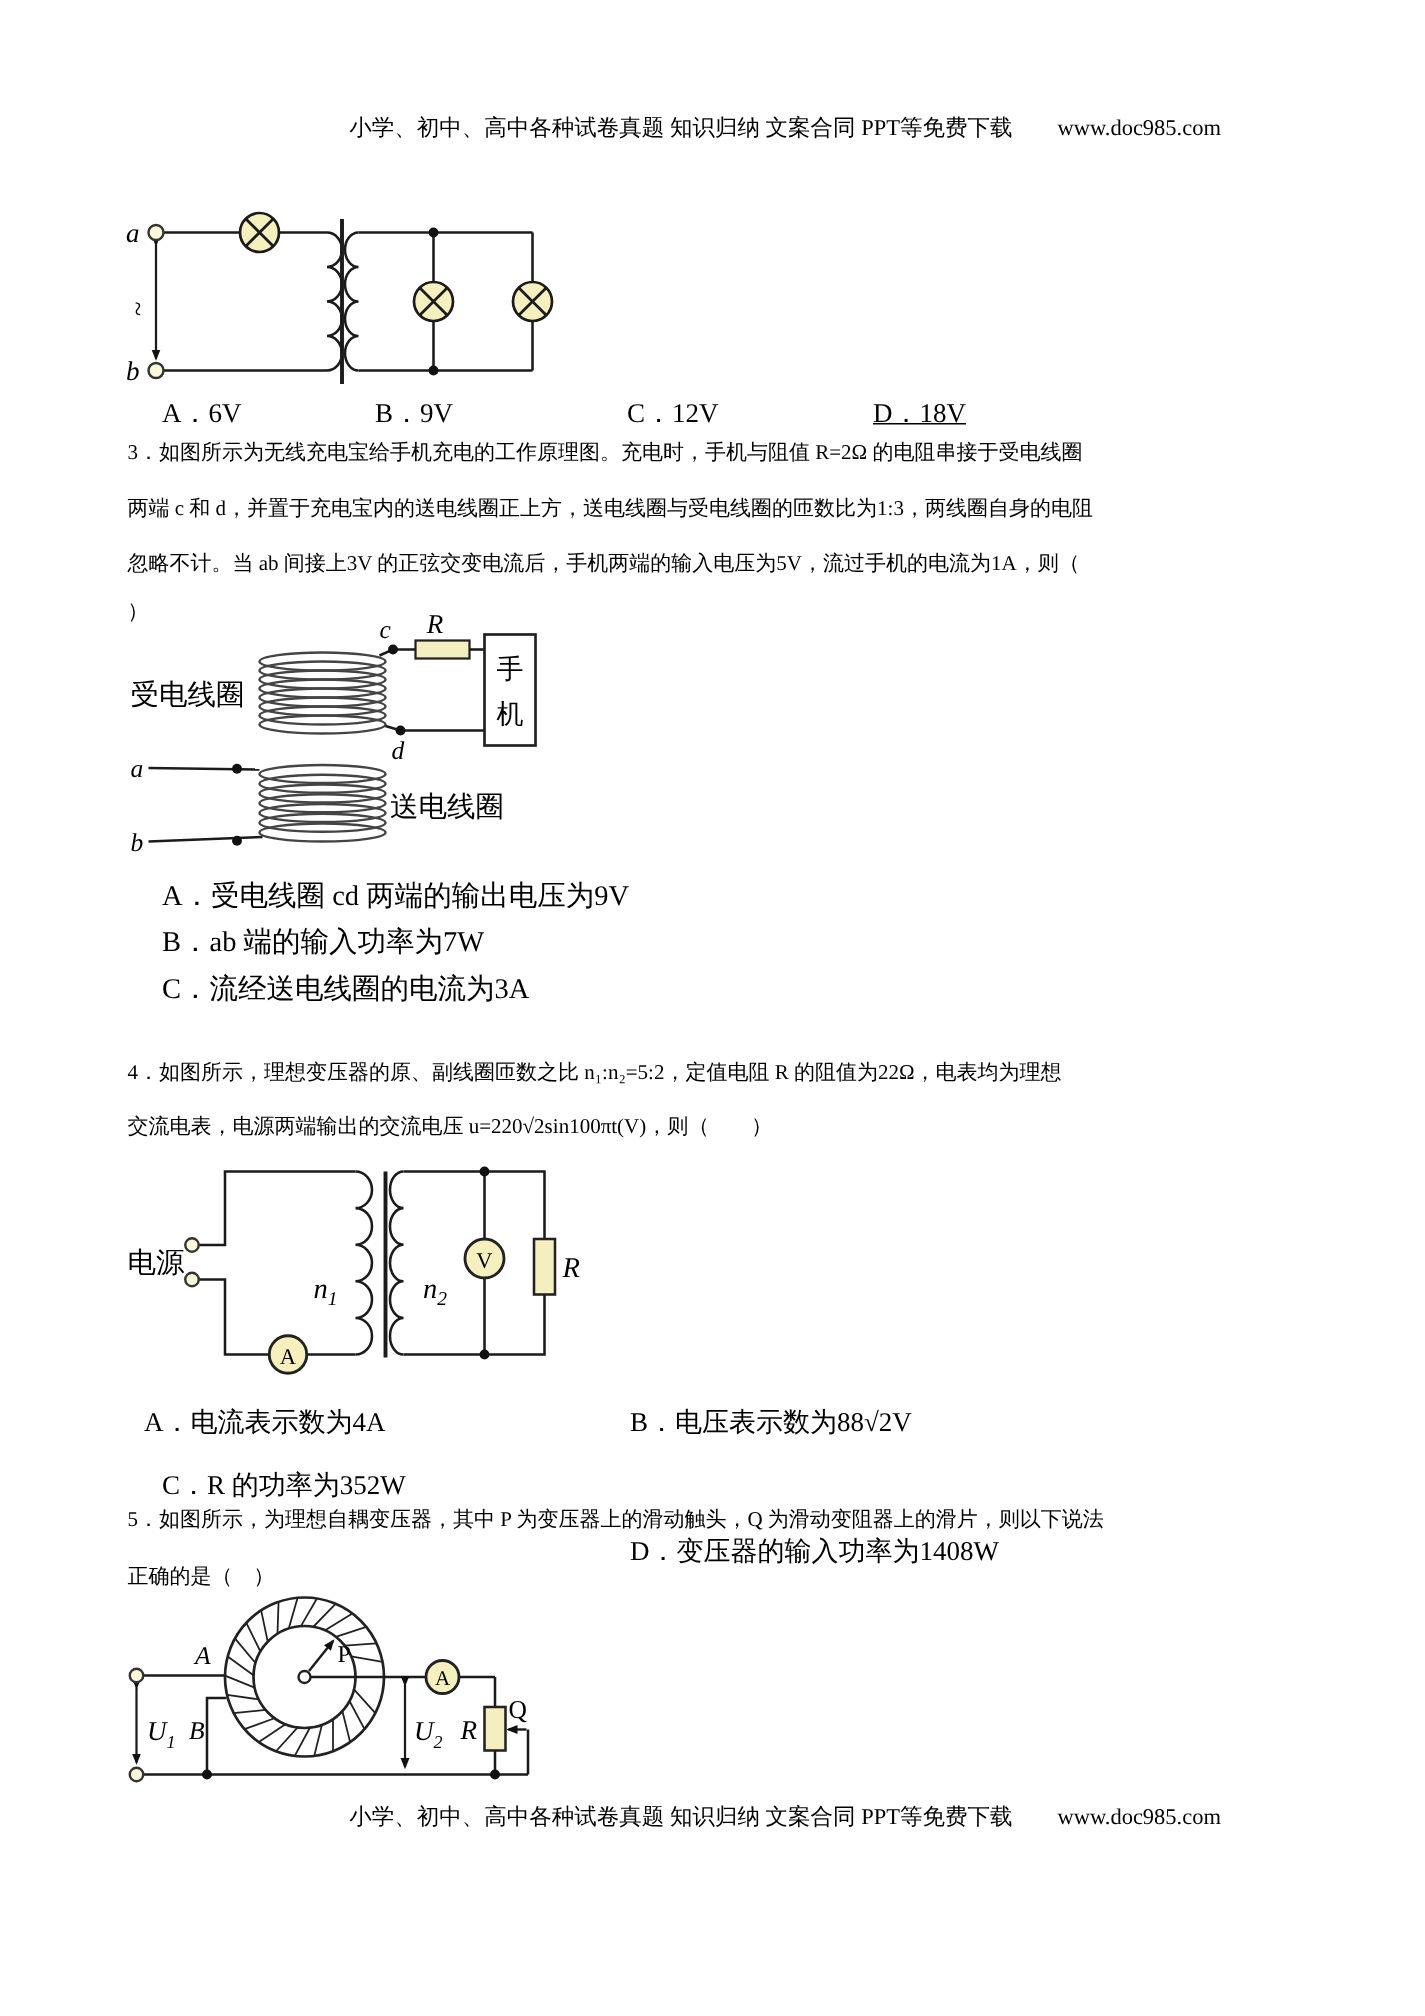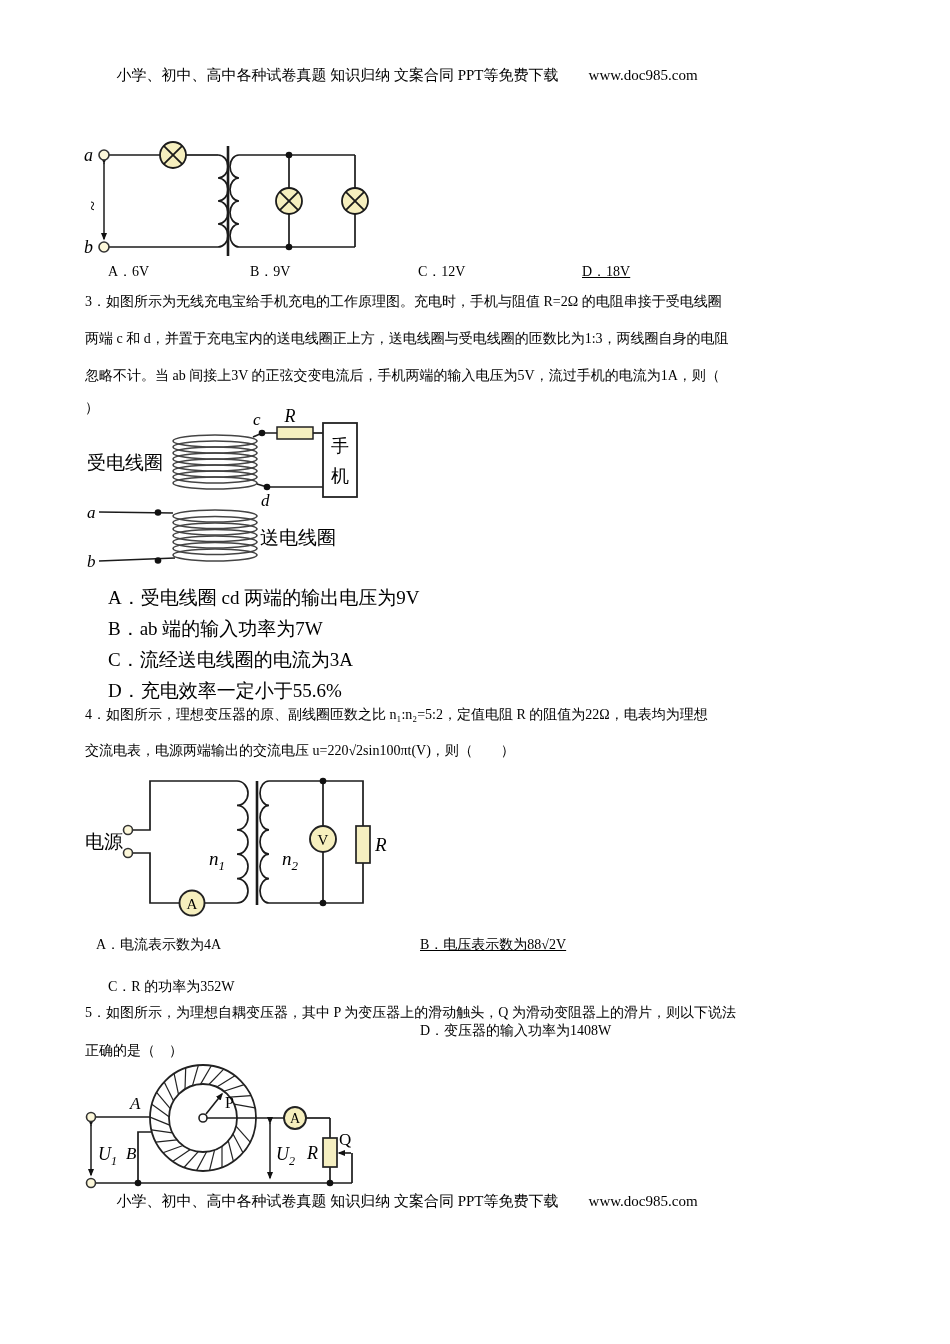--- a/index.html
+++ b/index.html
@@ -1,20 +1,20 @@
 <!DOCTYPE html>
 <html><head>
 <meta charset="utf-8">
 <style>
   html,body{margin:0;padding:0;background:#fff;}
   body{width:950px;height:1344px;position:relative;font-family:"Liberation Serif","DejaVu Serif",serif;color:#000;overflow:hidden;}
-  .center-line{position:absolute;left:0;width:814px;text-align:center;font-size:15px;white-space:nowrap;}
+  .center-line{position:absolute;left:0;width:814px;text-align:right;font-size:15px;white-space:nowrap;margin-top:10px;}
   .center-line .url{margin-left:30px;}
   .tline{position:absolute;left:85px;width:800px;font-size:14px;white-space:nowrap;}
-  .opt{position:absolute;font-size:14px;white-space:nowrap;}
+  .opt{position:absolute;font-size:18px;white-space:nowrap;}
   .optlist{position:absolute;left:108px;font-size:19px;}
   .optlist div{height:31px;line-height:31px;white-space:nowrap;}
   svg{position:absolute;overflow:visible;}
   svg text{font-family:"Liberation Serif","DejaVu Serif",serif;}
   .ital{font-style:italic;}
 </style>
 </head>
 <body>
 
 <div class="center-line" style="top:66px;">
@@ -119,21 +119,20 @@
   <text x="168" y="15" font-size="17" class="ital">c</text>
   <text x="176" y="96" font-size="17" class="ital">d</text>
   <text x="2" y="108" font-size="17" class="ital">a</text>
   <text x="2" y="157" font-size="17" class="ital">b</text>
 </svg>
 
 <div class="optlist" style="top:582px;">
   <div>A．受电线圈 cd 两端的输出电压为9V</div>
   <div>B．ab 端的输入功率为7W</div>
   <div>C．流经送电线圈的电流为3A</div>
-  <div>D．充电效率一定小于55.6%</div>
 </div>
 
 <div class="tline" style="top:706px;">4．如图所示，理想变压器的原、副线圈匝数之比 n₁:n₂=5:2，定值电阻 R 的阻值为22Ω，电表均为理想</div>
 <div class="tline" style="top:742px;">交流电表，电源两端输出的交流电压 u=220√2sin100πt(V)，则（　　）</div>
 
 <svg style="left:85px;top:781px;" width="320" height="140" viewBox="0 0 320 140">
   <g stroke="#1b1b1b" stroke-width="1.7" fill="none">
     <path d="M47.5,49 H65 V0 H152"></path>
     <path d="M47.5,72 H65 V122 H94"></path>
     <line x1="119.5" y1="122" x2="152" y2="122"></line>
@@ -158,21 +157,21 @@
       <circle cx="238" cy="122" r="3.3"></circle>
   </g>
   <text x="0" y="67" font-size="19">电源</text>
   <text x="124" y="84" font-size="19" class="ital"><tspan>n</tspan><tspan dy="5" font-size="13">1</tspan></text>
   <text x="197" y="84" font-size="19" class="ital"><tspan>n</tspan><tspan dy="5" font-size="13">2</tspan></text>
   <text x="290" y="70" font-size="19" class="ital">R</text>
 </svg>
 
 <div>
   <span class="opt" style="left:96px;top:936px;">A．电流表示数为4A</span>
-  <span class="opt" style="left:420px;top:936px;text-decoration:underline;">B．电压表示数为88√2V</span>
+  <span class="opt" style="left:420px;top:936px;">B．电压表示数为88√2V</span>
   <span class="opt" style="left:108px;top:978px;">C．R 的功率为352W</span>
   <span class="opt" style="left:420px;top:1022px;">D．变压器的输入功率为1408W</span>
 </div>
 
 <div class="tline" style="top:1004px;">5．如图所示，为理想自耦变压器，其中 P 为变压器上的滑动触头，Q 为滑动变阻器上的滑片，则以下说法</div>
 <div class="tline" style="top:1042px;">正确的是（　）</div>
 
 <svg style="left:85px;top:1063px;" width="300" height="135" viewBox="0 0 300 135">
   <g stroke="#1b1b1b" stroke-width="1.7" fill="none">
     <line x1="10.5" y1="54" x2="65" y2="54"></line>

